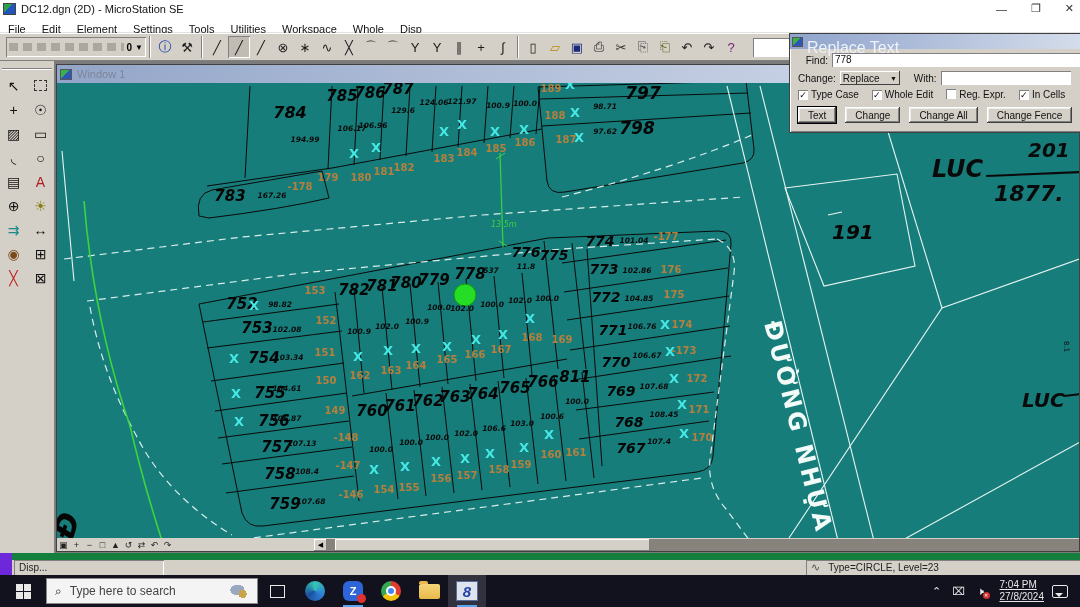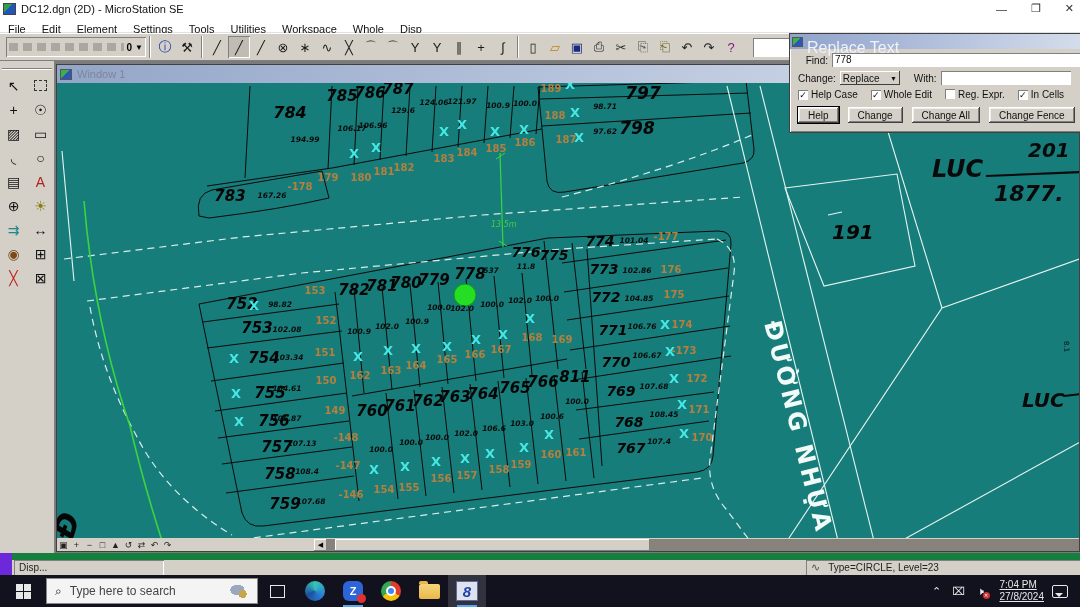--- a/index.html
+++ b/index.html
@@ -507,37 +507,37 @@
       <span class="dd">
         <span>Replace</span>
         <span style="font-size:7px">▼</span>
       </span>
       <label style="margin-left:14px">With:</label>
       <span class="tf" style="width:130px"></span>
     </div>
     <div class="dlg-row" id="dlg-checks">
         <span style="display: flex; align-items: center; margin-right: 13px;">
           <span class="cbx">✓</span>
-          <span>Help Case</span>
+          <span>Type Case</span>
         </span>
         <span style="display: flex; align-items: center; margin-right: 13px;">
           <span class="cbx">✓</span>
           <span>Whole Edit</span>
         </span>
         <span style="display: flex; margin-right: 13px;">
           <span class="cbx"></span>
           <span>Reg. Expr.</span>
         </span>
         <span style="display: flex; align-items: center; margin-right: 13px;">
           <span class="cbx">✓</span>
           <span>In Cells</span>
         </span>
       </div>
     <div class="dlg-row" id="dlg-buttons" style="margin-top:7px">
-        <span class="dbtn def">Help</span>
+        <span class="dbtn def">Text</span>
         <span class="dbtn">Change</span>
         <span class="dbtn">Change All</span>
         <span class="dbtn">Change Fence</span>
       </div>
   </div>
 
   <div class="statusbar">
     <div class="st-cell st-left">Disp...</div>
     <div class="st-cell st-mid"></div>
     <div class="st-cell st-right">

